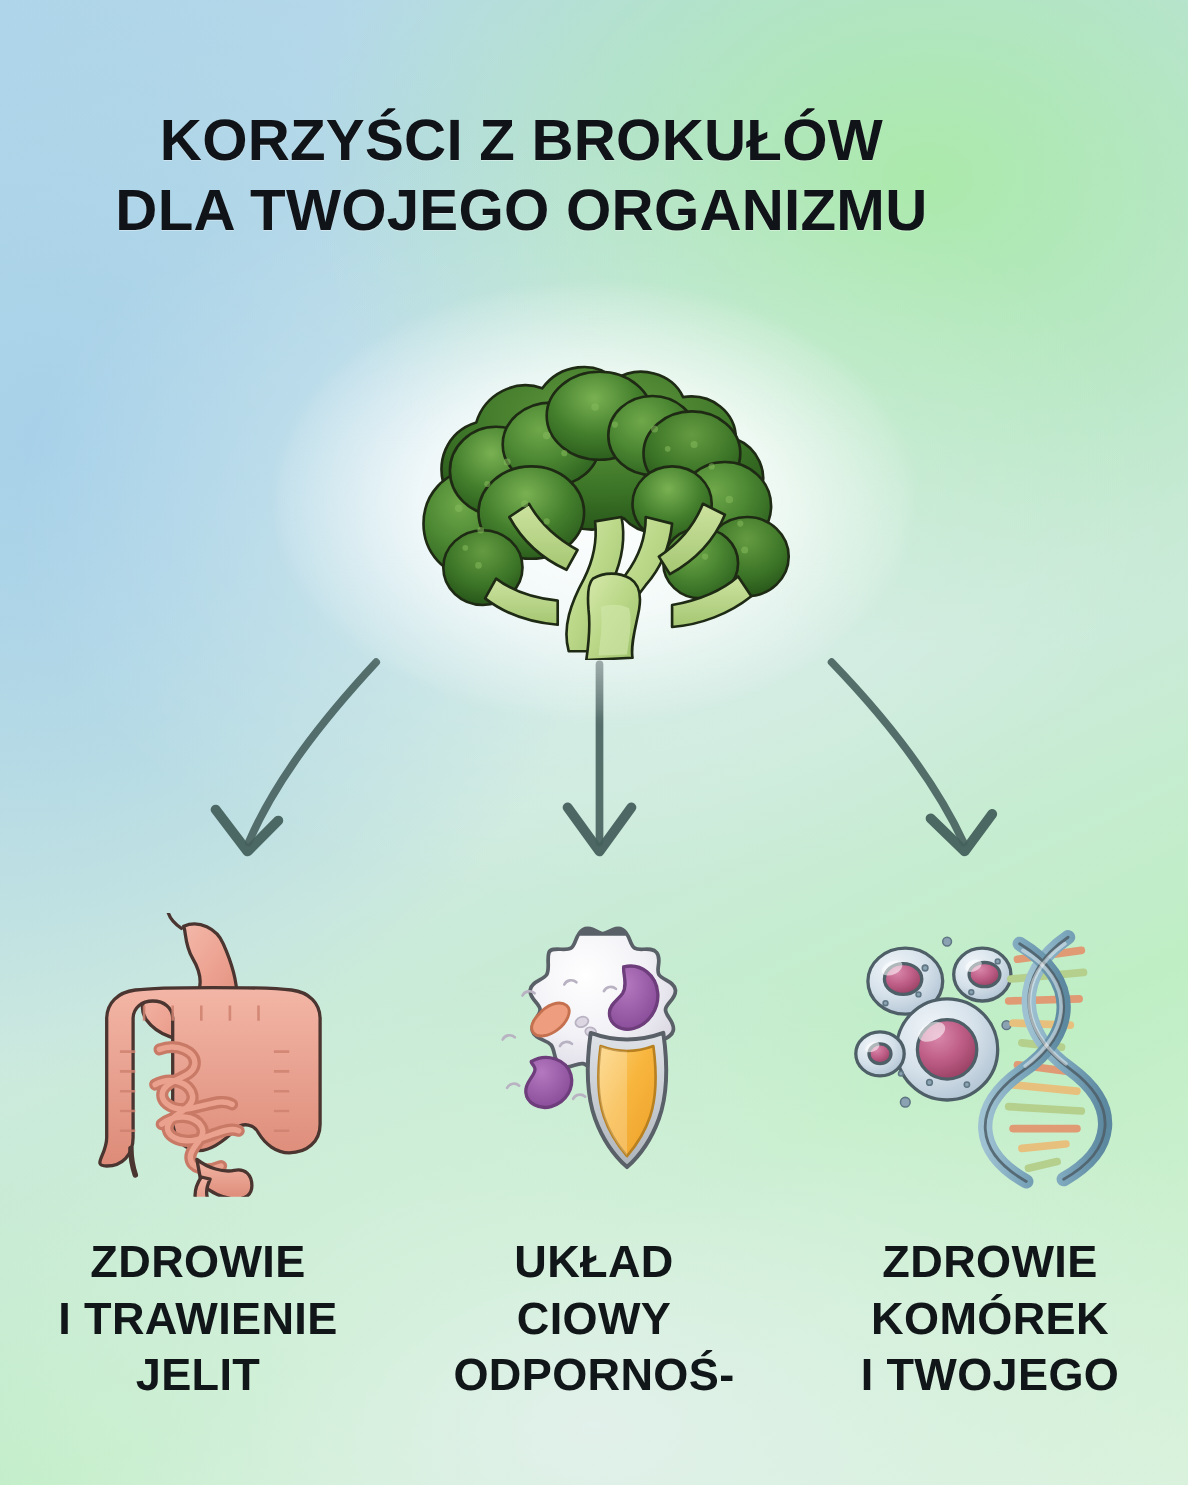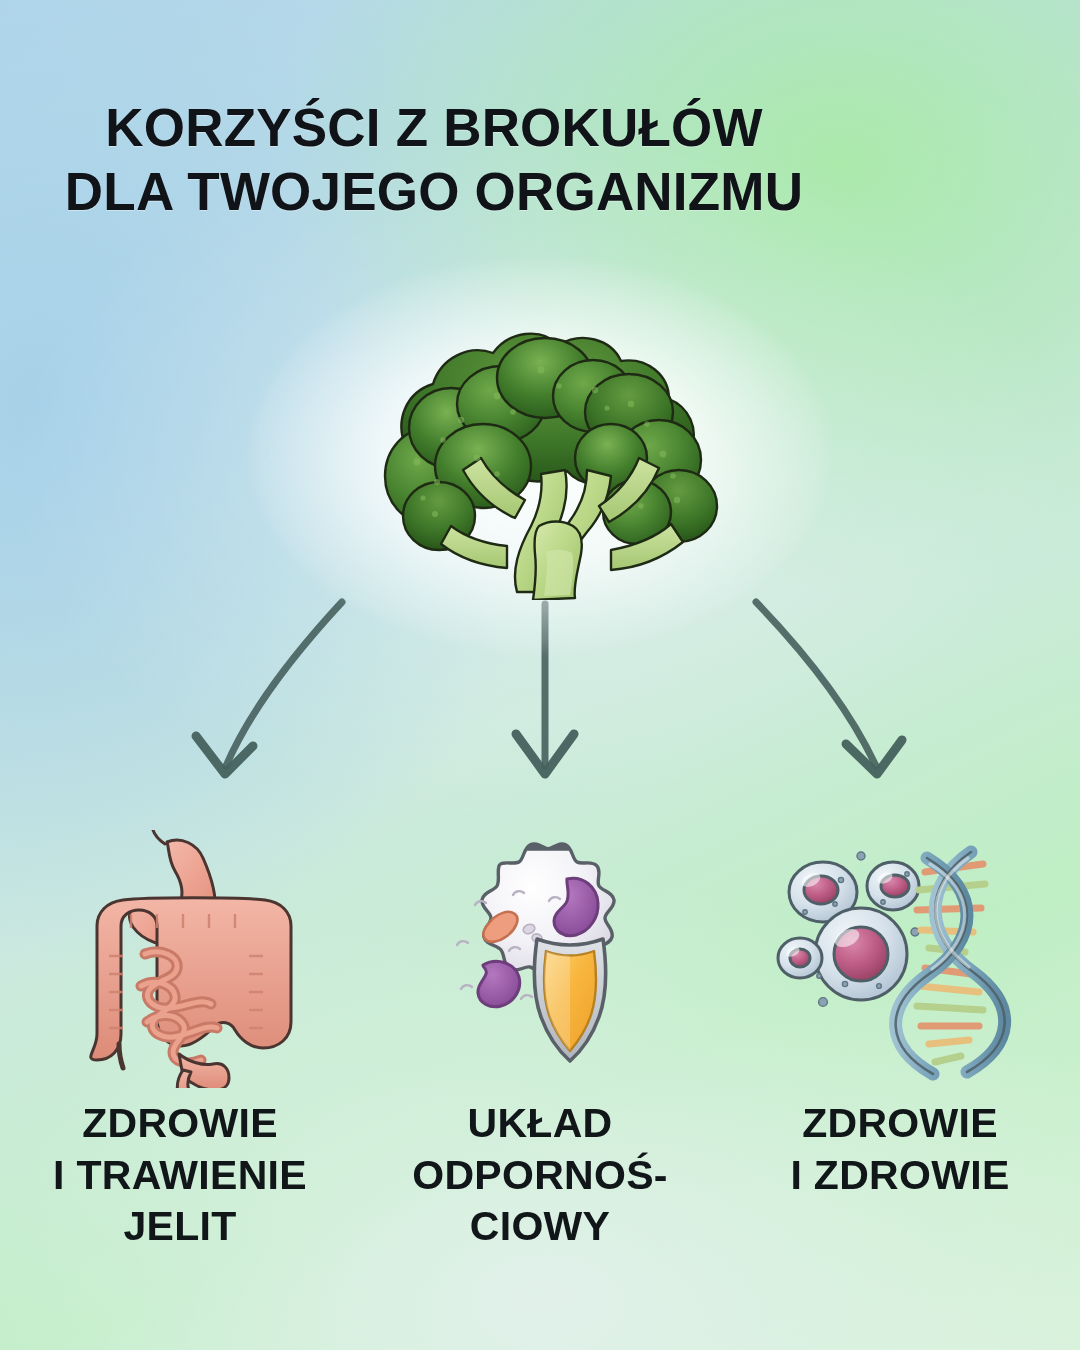--- a/index.html
+++ b/index.html
@@ -29,20 +29,21 @@
   }
 
   
   .title-block {
     position: absolute;
     top: 96px;
     left: 0;
     width: 868px;
     text-align: center;
     z-index: 6;
+    padding-left: 40px;
   }
   .title-line {
     display: block;
     color: #101418;
     font-weight: 800;
     font-size: 53px;
     line-height: 1.21;
     letter-spacing: 0.2px;
     text-shadow: 0 1px 0 rgba(255,255,255,0.35);
   }
@@ -90,21 +91,21 @@
     flex: 1 1 33.33%;
     display: flex;
     align-items: center;
     justify-content: center;
   }
   .icon-cell svg { display: block; }
 
   
   .label-row {
     position: absolute;
-    top: 1098px;
+    top: 1122px;
     left: 0;
     width: 1080px;
     display: flex;
     z-index: 6;
   }
   .label-cell {
     flex: 1 1 33.33%;
     text-align: center;
     padding: 0 6px;
     box-sizing: border-box;
@@ -418,23 +419,24 @@
   <div class="label-row">
 
     <div class="label-cell">
       <span class="ln">ZDROWIE</span>
       <span class="ln">I TRAWIENIE</span>
       <span class="ln">JELIT</span>
     </div>
 
     <div class="label-cell">
       <span class="ln">UKŁAD</span>
+      <span class="ln">CIOWY</span>
       <span class="ln">ODPORNOŚ-</span>
-      <span class="ln">CIOWY</span>
     </div>
 
     <div class="label-cell">
       <span class="ln">ZDROWIE</span>
-      <span class="ln">I ZDROWIE</span>
+      <span class="ln">KOMÓREK</span>
+      <span class="ln">I TWOJEGO</span>
     </div>
   </div>
 
 </div>
 
 </body></html>

